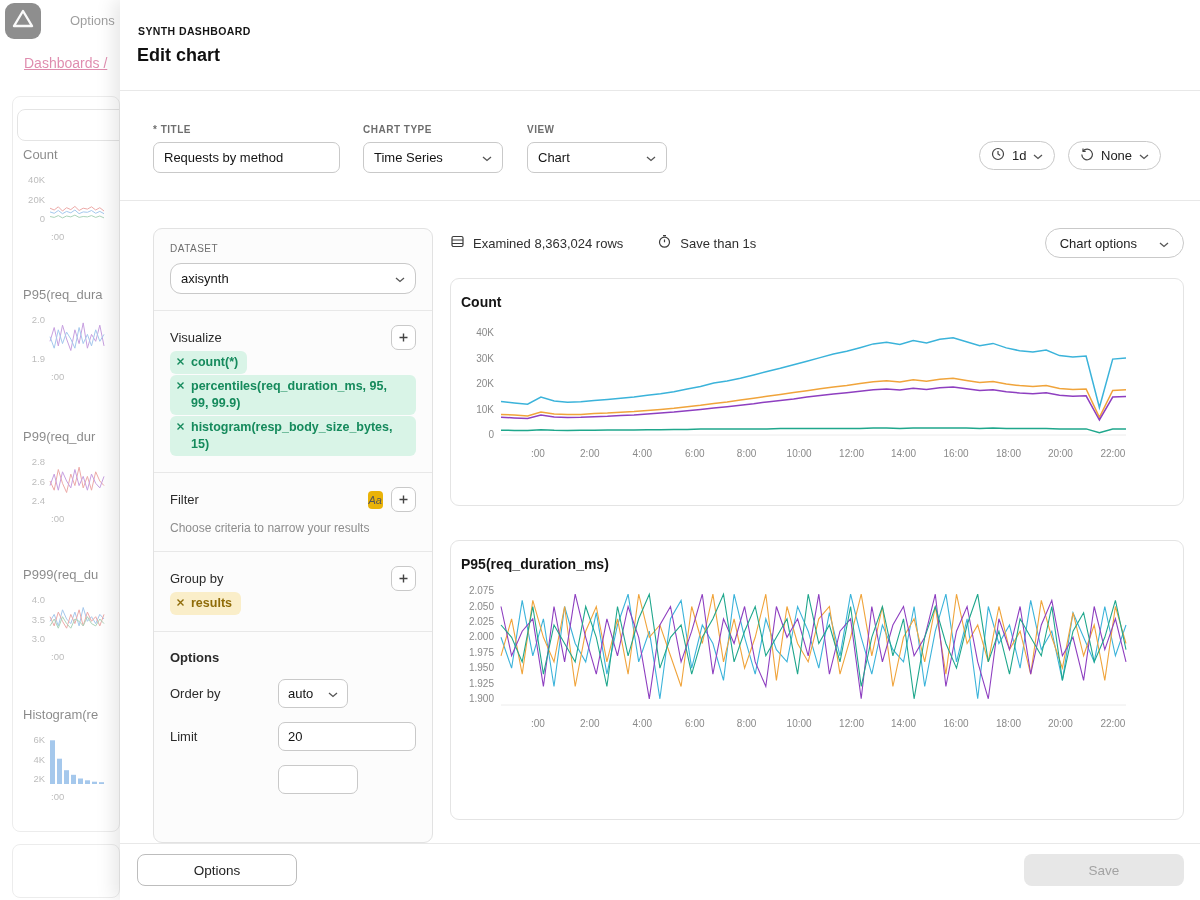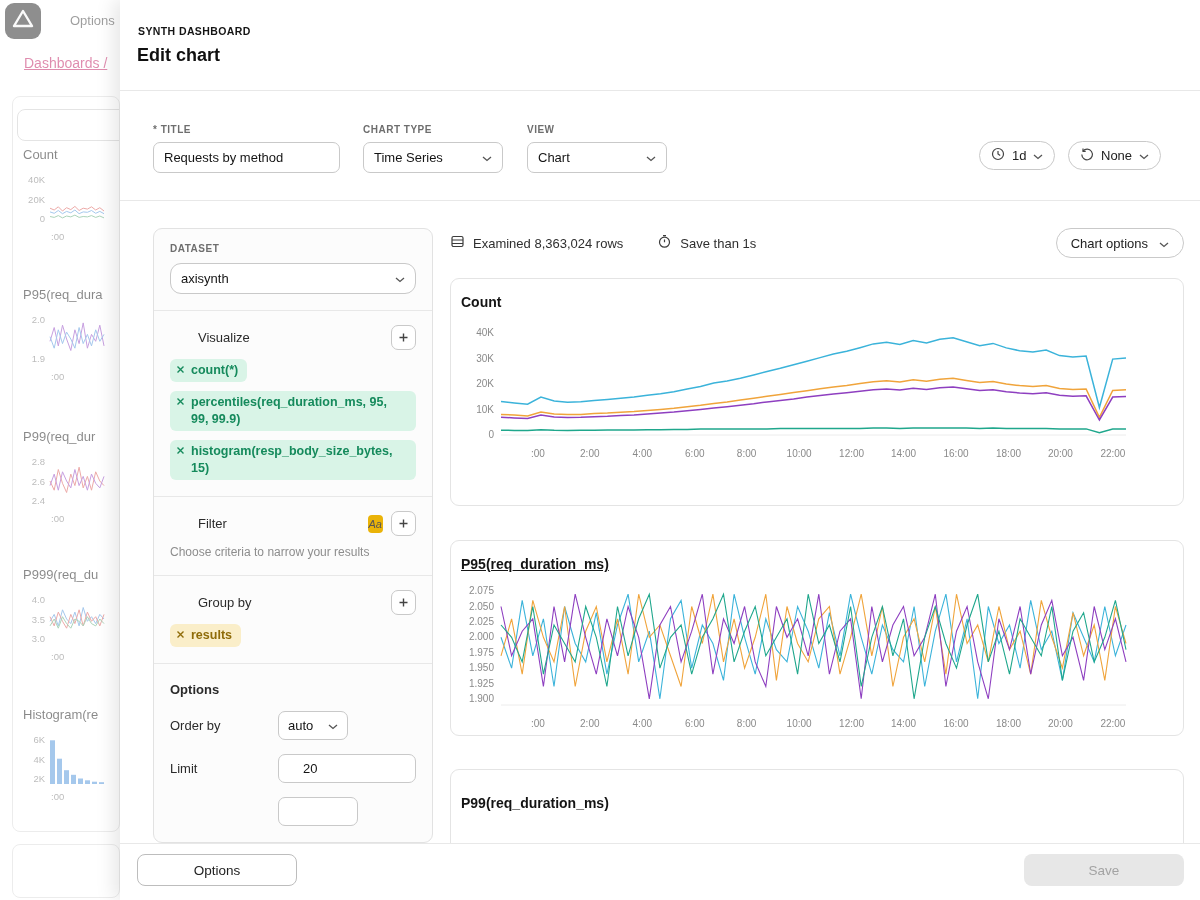--- a/index.html
+++ b/index.html
@@ -37,49 +37,49 @@
   #g-type{left:243px;width:140px;}
   #g-view{left:407px;width:140px;}
   .pill{position:absolute;top:50px;height:29px;border:1px solid #c9c9c9;border-radius:15px;display:flex;align-items:center;gap:7px;padding:0 11px;font-size:13px;color:#222;background:#fff;cursor:pointer;white-space:nowrap;}
   #pill-range{left:859px;}
   #pill-compare{left:948px;}
 
   
   .qpanel{position:absolute;left:33px;top:228px;width:280px;bottom:57px;border:1px solid #e2e2e2;border-radius:9px;background:#fcfcfc;overflow:hidden;}
   .qsec{padding:14px 16px 16px;}
   .qsec + .qsec{border-top:1px solid #e8e8e8;}
-  .qlabel-sm{font-size:10px;font-weight:700;letter-spacing:.5px;color:#6e6e6e;}
+  .qlabel-sm{font-size:10px;font-weight:400;letter-spacing:.5px;color:#6e6e6e;}
   .qrow{display:flex;justify-content:space-between;align-items:center;}
-  .qtitle{font-size:13px;color:#2b2b2b;margin-left:28px;}
+  .qtitle{font-size:13px;color:#2b2b2b;}
   .right-tools{display:flex;align-items:center;gap:8px;}
   .plus-btn{width:25px;height:25px;border:1px solid #c9c9c9;border-radius:7px;background:#fff;display:flex;align-items:center;justify-content:center;cursor:pointer;}
   .sel-full{margin-top:9px;border-radius:11px;}
-  .tag{display:flex;align-items:flex-start;gap:6px;border-radius:6px;padding:3px 9px 3px 6px;font-size:12.5px;font-weight:600;line-height:17px;margin-top:9px;width:fit-content;cursor:pointer;}
+  .tag{display:flex;align-items:flex-start;gap:6px;border-radius:6px;padding:3px 9px 3px 6px;font-size:12.5px;font-weight:600;line-height:17px;margin-top:1px;width:fit-content;cursor:pointer;}
   .tag.full{width:100%;}
   .tag-green{background:#d9f4e7;color:#158a5c;}
   .tag-yellow{background:#faeec9;color:#8f6c09;}
   .tag .x{margin-top:3px;cursor:pointer;flex:none;display:flex;}
   .help{font-size:12px;color:#8d8d8d;margin-top:9px;}
   .aa-badge{font-size:11px;color:#555;background:#eab308;border-radius:4px;padding:3px 1px;cursor:pointer;font-style:italic;}
   .opt-title{font-size:13px;font-weight:600;color:#2b2b2b;margin-top:4px;}
   .opt-row{display:flex;align-items:center;margin-top:14px;}
   .opt-label{width:108px;font-size:13px;color:#2b2b2b;}
   .opt-select{width:70px;height:29px;border:1px solid #c9c9c9;border-radius:7px;background:#fff;font-size:13px;color:#141414;display:flex;align-items:center;justify-content:space-between;padding:0 9px;cursor:pointer;}
-  .opt-input{width:138px;height:29px;border:1px solid #c9c9c9;border-radius:7px;font-size:13px;padding:0 24px;background:#fff;color:#141414;outline:none;font-family:"Liberation Sans",sans-serif;}
+  .opt-input{width:138px;height:29px;border:1px solid #c9c9c9;border-radius:7px;font-size:13px;padding:0 9px;background:#fff;color:#141414;outline:none;font-family:"Liberation Sans",sans-serif;}
   .opt-partial{width:80px;height:29px;border:1px solid #c9c9c9;border-radius:7px;background:#fff;}
 
   
   .results{position:absolute;left:330px;right:16px;top:228px;bottom:57px;overflow:hidden;}
   .stats{position:relative;height:30px;display:flex;align-items:center;text-align:center;}
   .stat{display:flex;align-items:center;gap:8px;font-size:13px;color:#2f2f2f;}
   .stat + .stat{margin-left:34px;}
-  .chart-options{position:absolute;right:0;top:0;height:30px;border:1px solid #c9c9c9;border-radius:16px;display:flex;align-items:center;gap:11px;padding:0 14px;font-size:13px;color:#222;background:#fff;cursor:pointer;}
+  .chart-options{position:absolute;right:0;top:0;height:30px;border:1px solid #c9c9c9;border-radius:16px;display:flex;align-items:center;gap:22px;padding:0 14px;font-size:13px;color:#222;background:#fff;cursor:pointer;}
   .chart-card{border:1px solid #e4e4e4;border-radius:9px;background:#fff;overflow:hidden;}
   #card0{margin-top:20px;height:228px;}
-  #card1{margin-top:34px;height:196px;text-decoration:underline;}
+  #card1{margin-top:34px;height:280px;}
   #card2{margin-top:33px;height:220px;}
   .cc-title{font-size:14px;font-weight:700;color:#141414;margin:15px 0 0 10px;}
   #card2 .cc-title{margin-top:25px;}
   svg.plot{display:block;margin-top:5px;}
   .tick{font-size:10px;fill:#8a8a8a;font-family:"Liberation Sans",sans-serif;}
   .ty{text-anchor:end;}
   .tx{text-anchor:middle;}
 
   
   .m-footer{position:absolute;left:0;right:0;bottom:0;height:57px;border-top:1px solid #e8e8e8;background:#fff;}

